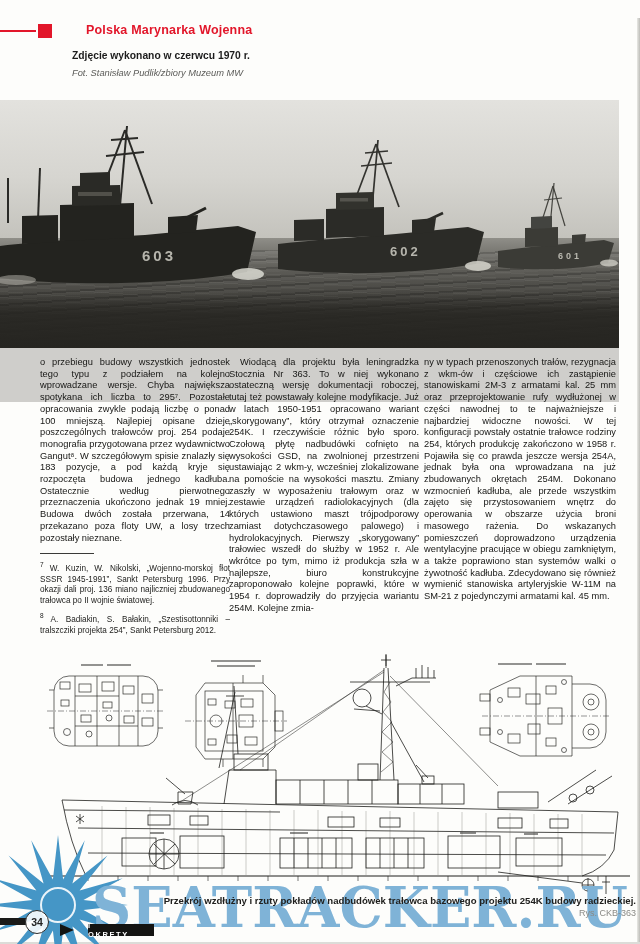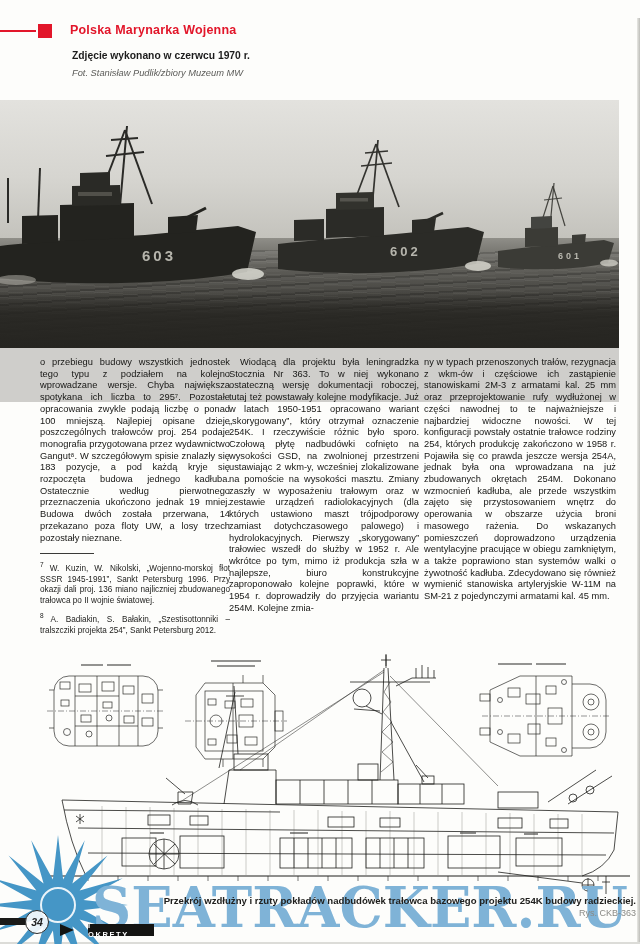--- a/index.html
+++ b/index.html
@@ -5,21 +5,21 @@
   html,body{margin:0;padding:0;background:#ffffff;}
   #page{
     position:relative; width:640px; height:944px; overflow:hidden;
     background:#fdfdfb;
     font-family:"Liberation Sans", sans-serif;
     color:#1a1a1a;
   }
   
   .hdr-line{position:absolute; left:0; top:30px; width:36px; height:2px; background:#e2162a;}
   .hdr-square{position:absolute; left:38px; top:24px; width:14px; height:14px; background:#e2162a;}
-  .hdr-title{position:absolute; left:70px; top:23px; font-size:12.5px; font-weight:bold; color:#e2162a; letter-spacing:.2px;}
+  .hdr-title{position:absolute; left:86px; top:23px; font-size:12.5px; font-weight:bold; color:#e2162a; letter-spacing:.2px;}
   
   .photo-cap{position:absolute; left:72px; top:50px; width:330px; line-height:12.5px;}
   .photo-cap .b{font-size:10.3px; font-weight:bold; color:#1c1c1c; display:block;}
   .photo-cap .credit{font-size:9.3px; color:#5d5d5a; display:block; margin-top:4px;font-style:italic;}
   
   .photo{position:absolute; left:0; top:100px; width:619px; height:302px; overflow:hidden; background:#cfcecb;}
   .photo .sky{position:absolute; left:0; top:0; width:100%; height:140px;
     background:linear-gradient(180deg,#e3e2de 0%,#d6d5d0 55%,#c3c2bc 100%);}
   .photo .sea{position:absolute; left:0; top:138px; width:100%; height:110px;
     background:linear-gradient(180deg,#8f8e88 0%,#5b5a55 30%,#3a3935 65%,#2c2b27 100%);}
@@ -54,21 +54,21 @@
   .logo-title{position:absolute; left:53px; top:897px; z-index:9; font-size:25px; font-weight:900;
     color:#141412; letter-spacing:-.5px;}
   .logo-bar{position:absolute; left:88px; top:924px; width:66px; height:12px; background:#141412; z-index:9;
     display:flex; align-items:center; justify-content:flex-end; padding-right:19px; box-sizing:border-box;}
   .logo-bar span{color:#fff; font-size:7.5px; font-weight:bold; letter-spacing:1.6px;}
   .logo-wedge{position:absolute; left:60px; top:924px; z-index:9; width:0; height:0;
     border-left:14px solid #141412; border-top:6px solid transparent; border-bottom:6px solid transparent;}
   .page-bar{position:absolute; left:0; top:918px; width:27px; height:7px; background:#1a1a18; z-index:9;}
   .page-badge{position:absolute; left:25px; top:910px; width:22px; height:22px; border-radius:50%;
     border:1.6px solid #2c2c2a; background:rgba(255,255,255,.88); z-index:10;
-    display:flex; align-items:center; justify-content:center; font-size:10.5px; font-weight:bold; color:#222;font-style:italic;}
+    display:flex; align-items:center; justify-content:center; font-size:10.5px; font-weight:bold; color:#222;}
   
   .edge-r{position:absolute; right:0; top:18px; width:3px; height:926px; background:linear-gradient(90deg,#e8e8e4,#bdbdb8);}
   .edge-b{position:absolute; left:0; bottom:0; width:100%; height:2px; background:#dcdcd8;}
 </style>
 </head>
 <body>
 
 <div id="page">
 
   <div class="hdr-line"></div>

